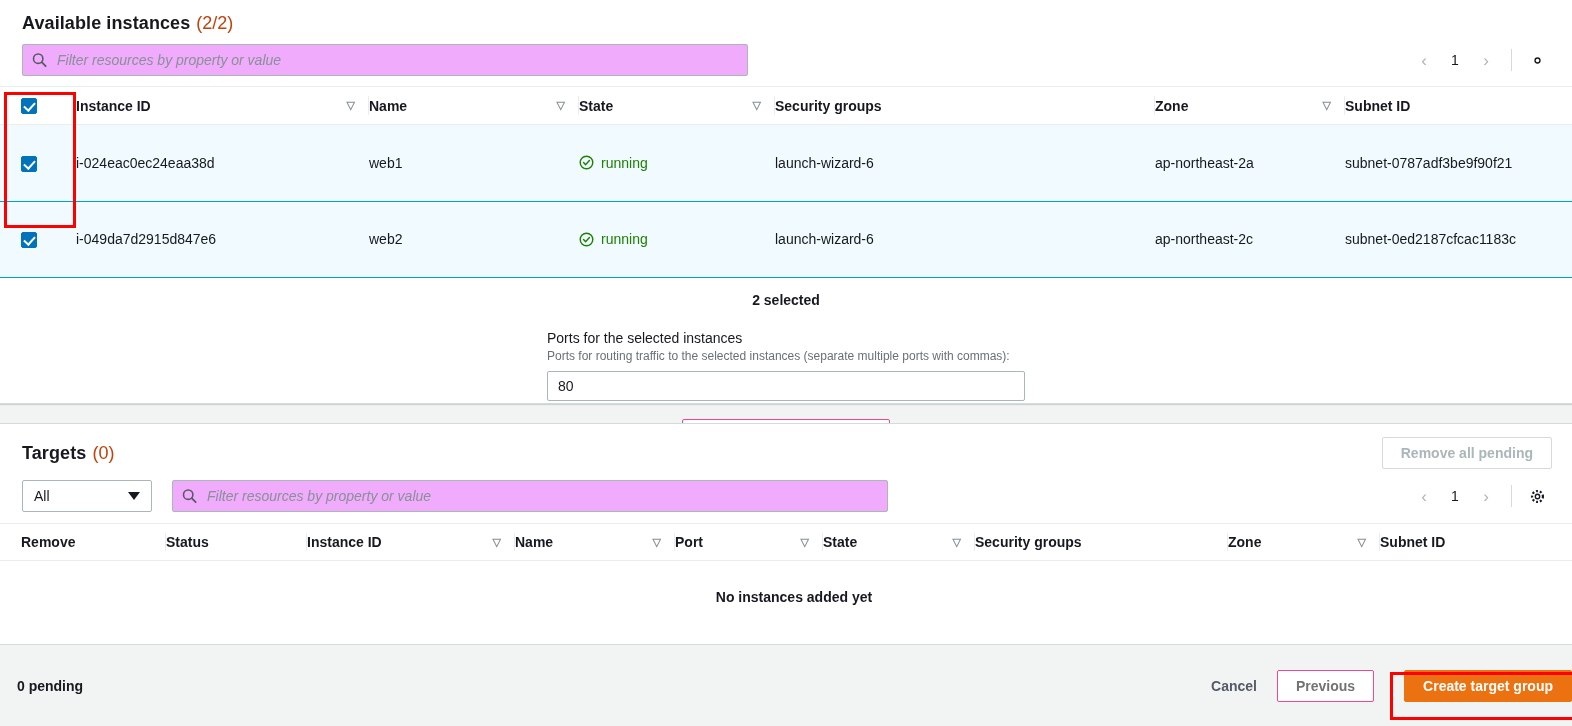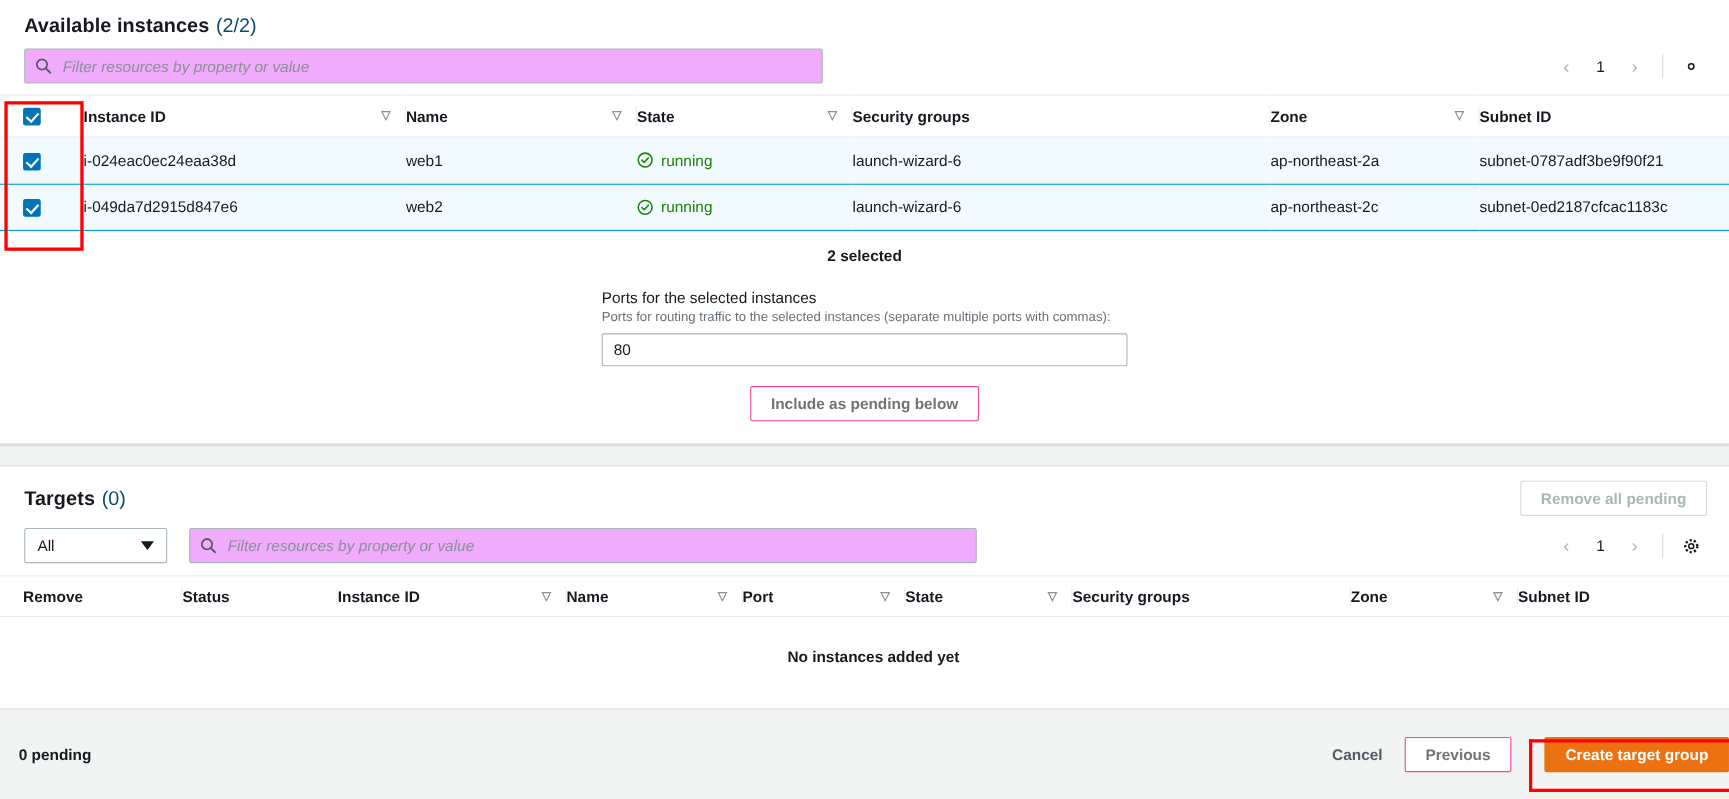--- a/index.html
+++ b/index.html
@@ -25,21 +25,21 @@
   .avail-panel {
     position: absolute; left: 0; top: -1px;
     width: 1572px; height: 405px;
     border-left: none; border-right: none;
   }
   .sec-head {
     display: flex; align-items: baseline;
     padding: 14px 22px 0 22px;
   }
   .sec-title { font-size: 18px; font-weight: bold; letter-spacing: .1px; }
-  .sec-count { font-size: 18px; color: #0c4a6e; margin-left: 6px; font-weight: normal; }
+  .sec-count { font-size: 18px; color: #c2410c; margin-left: 6px; font-weight: normal; }
 
   
   .filter-row {
     display: flex; align-items: center;
     padding: 10px 22px 10px 22px;
     position: relative;
   }
   .search-box {
     position: relative;
     height: 32px;
@@ -92,21 +92,21 @@
   th .thin {
     display: flex; align-items: center; justify-content: space-between;
     padding-right: 14px;
   }
   th.divider::after {
     content: ""; position: absolute; right: 0; top: 9px; bottom: 9px;
     width: 1px; background: #eaeded;
   }
   td {
     font-size: 14px; color: #16191f;
-    padding: 12px 0; vertical-align: middle;
+    padding: 29px 0; vertical-align: middle;
     border-bottom: 1px solid #eaeded;
     white-space: nowrap;
   }
   .sort-ico { color: #879196; font-size: 11px; line-height: 1; }
 
   
   tr.selected td {
     background: #f1faff;
     border-top: 1px solid #00a1c9;
     border-bottom: 1px solid #00a1c9;

